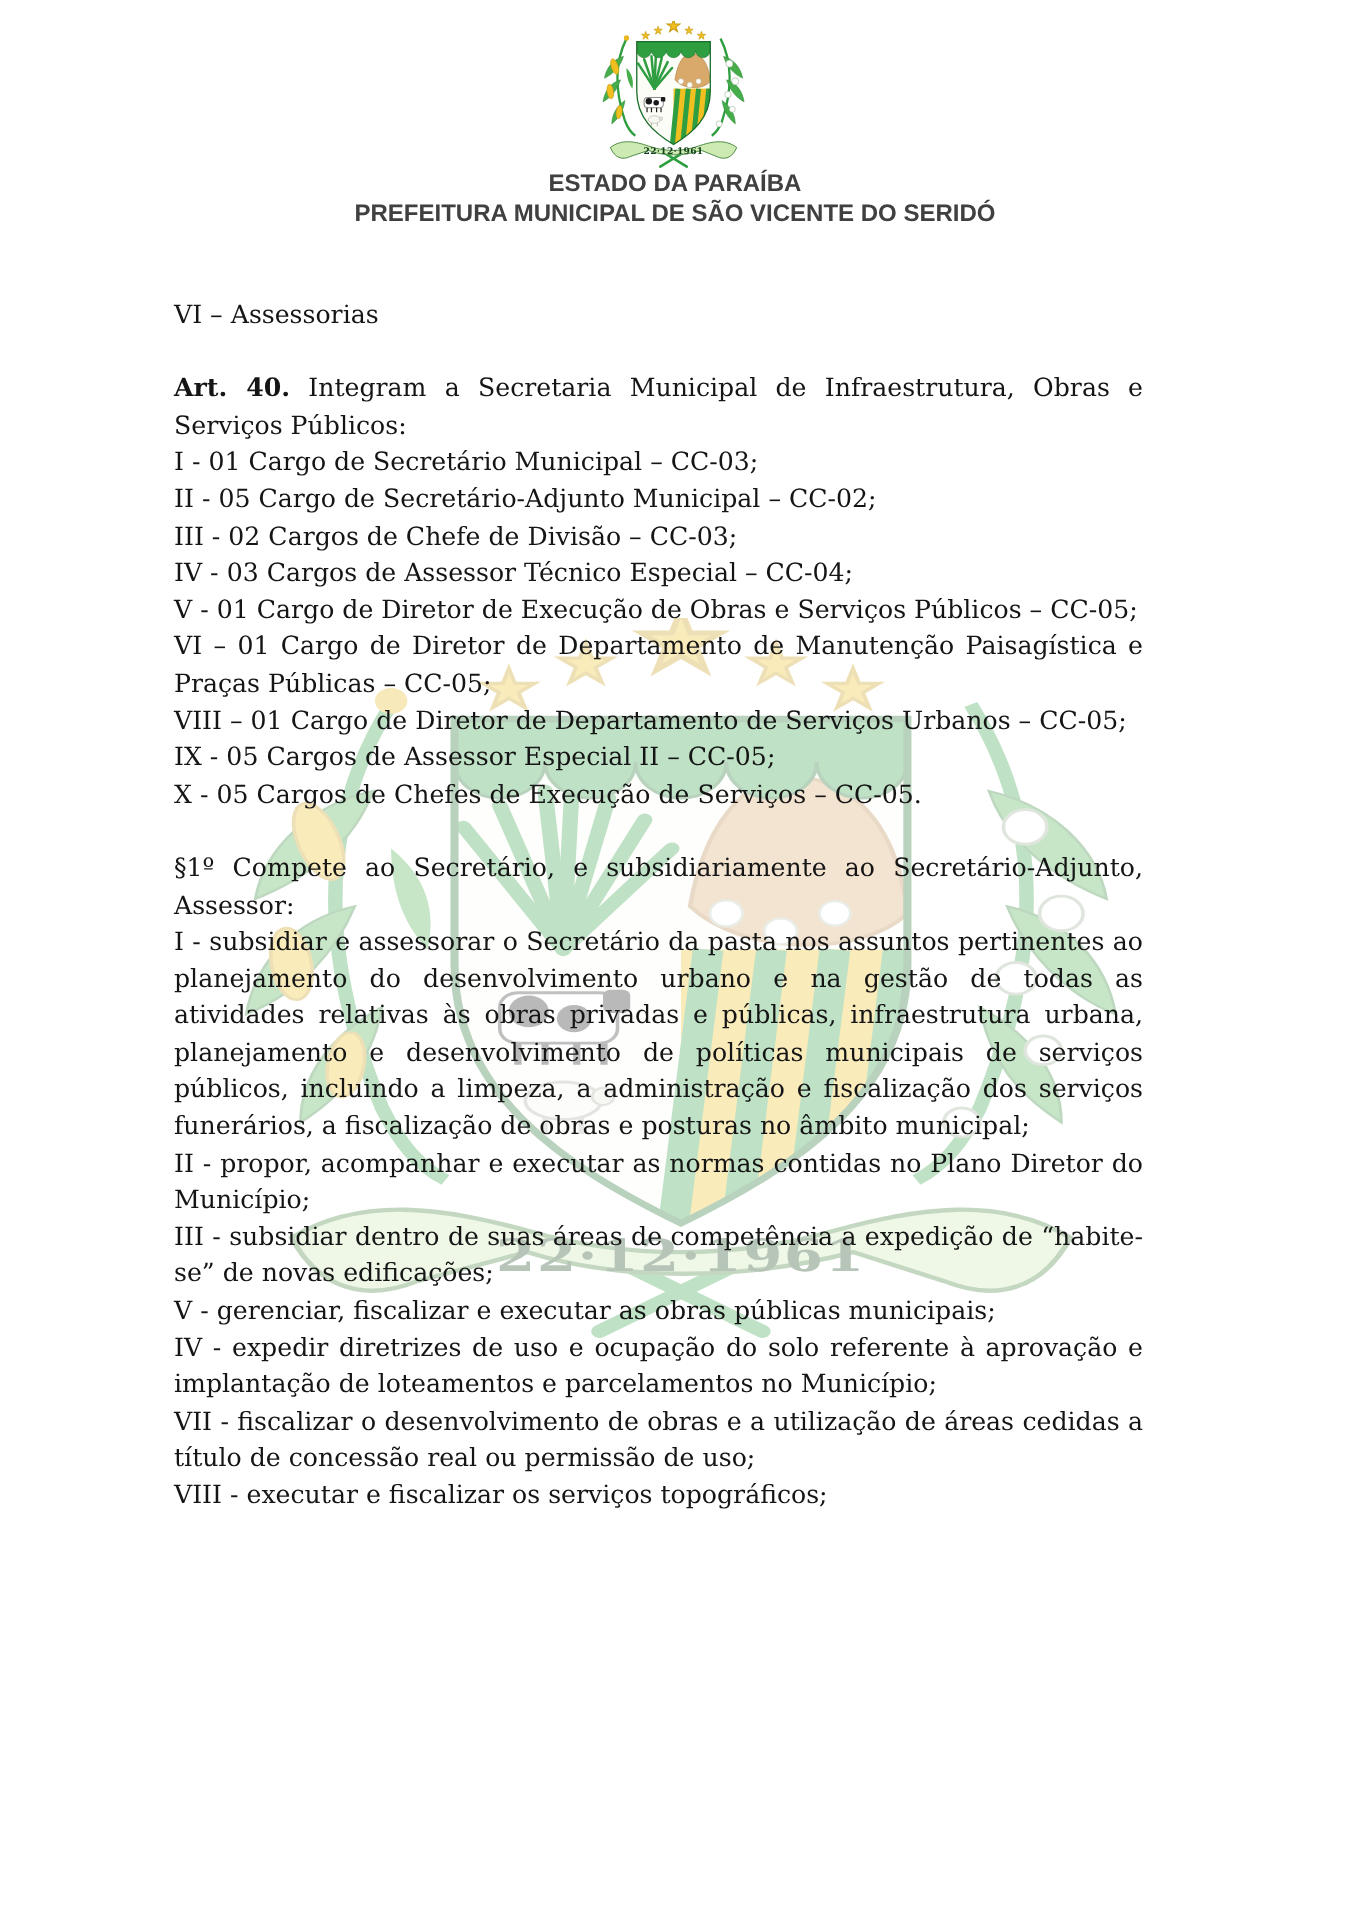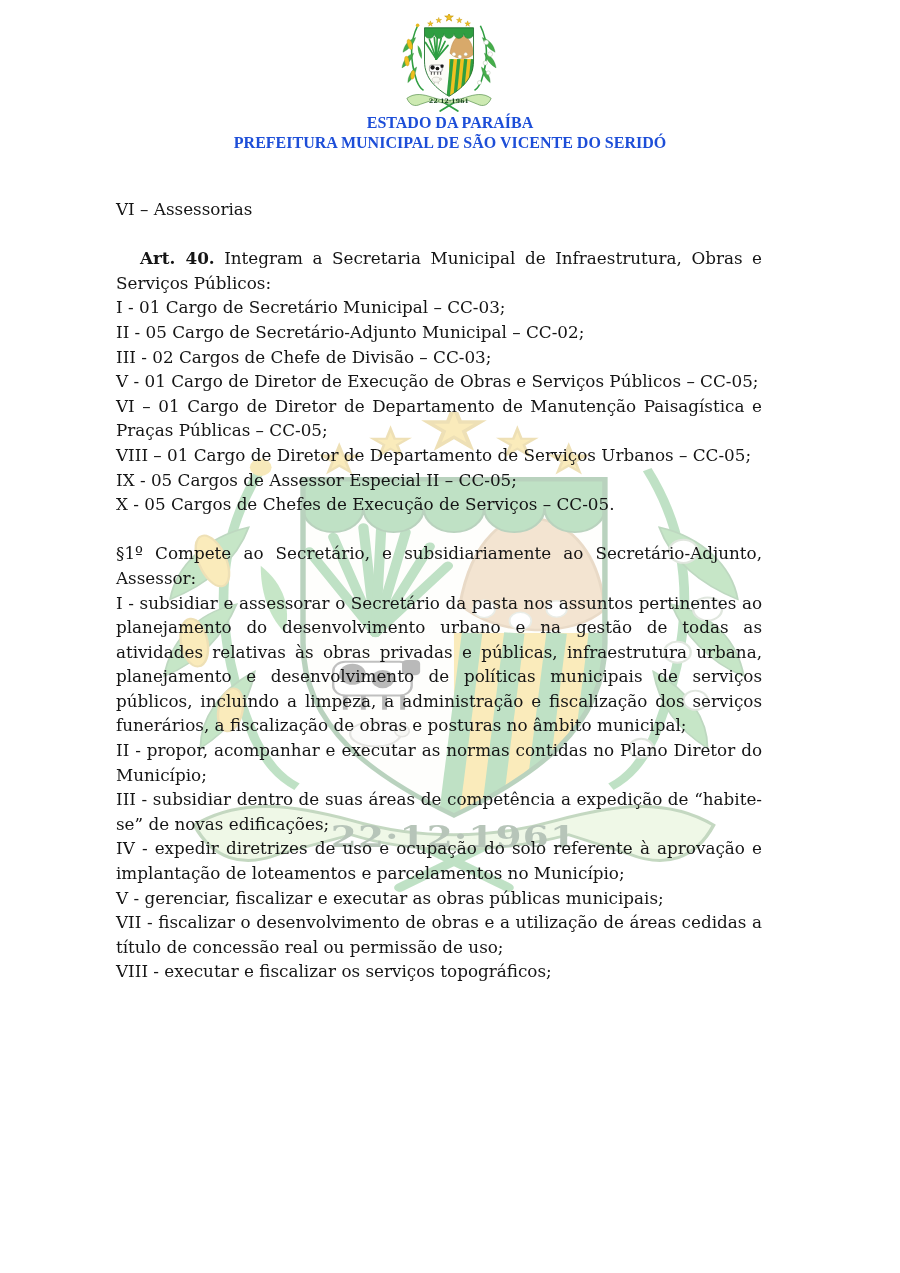--- a/index.html
+++ b/index.html
@@ -25,25 +25,25 @@
     position:absolute;
     left:50%; top:14px;
     transform:translateX(-50%);
     z-index:1;
   }
   .header-text {
     position:absolute;
     top:113px; left:0;
     width:100%;
     text-align:center;
-    font-family:Liberation Serif, serif;
+    font-family:Liberation Sans, sans-serif;
     font-weight:bold;
     font-size:16px;
     line-height:19.5px;
-    color:#1d4ed8;
+    color:#404040;
     z-index:1;
   }
   
   .content {
     position:absolute;
     left:116px; top:197px;
     width:646px;
     z-index:1;
   }
   .section-heading {
@@ -52,21 +52,21 @@
     margin:0 0 24.6px 0;
     font-weight:normal;
   }
   .para {
     margin:0;
     font-size:16.8px;
     line-height:24.6px;
     text-align:justify;
   }
   .para.gap { margin-top:24.6px; }
-  .para strong { font-weight:bold;margin-left:24px; }
+  .para strong { font-weight:bold; }
 </style>
 </head>
 <body>
 
 <svg width="0" height="0" style="position:absolute" aria-hidden="true">
   <defs>
     <path id="star" d="M0,-1 L0.2245,-0.309 L0.951,-0.309 L0.3633,0.118 L0.5878,0.809 L0,0.382 L-0.5878,0.809 L-0.3633,0.118 L-0.951,-0.309 L-0.2245,-0.309 Z"></path>
     <clipPath id="shield-clip">
       <path d="M34,18 H84 V52 C84,70 72,80 59,88 C46,80 34,70 34,52 Z"></path>
     </clipPath>
@@ -181,29 +181,30 @@
     <div>PREFEITURA MUNICIPAL DE SÃO VICENTE DO SERIDÓ</div>
   </div>
 
   <div class="content">
     <p class="section-heading">VI – Assessorias</p>
     <div>
         <p class="para"><strong>Art. 40.</strong> Integram a Secretaria Municipal de Infraestrutura, Obras e Serviços Públicos:</p>
         <p class="para">I - 01 Cargo de Secretário Municipal – CC-03;</p>
         <p class="para">II - 05 Cargo de Secretário-Adjunto Municipal – CC-02;</p>
         <p class="para">III - 02 Cargos de Chefe de Divisão – CC-03;</p>
+        <p class="para">IV - 03 Cargos de Assessor Técnico Especial – CC-04;</p>
         <p class="para">V - 01 Cargo de Diretor de Execução de Obras e Serviços Públicos – CC-05;</p>
         <p class="para">VI – 01 Cargo de Diretor de Departamento de Manutenção Paisagística e Praças Públicas – CC-05;</p>
         <p class="para">VIII – 01 Cargo de Diretor de Departamento de Serviços Urbanos – CC-05;</p>
         <p class="para">IX - 05 Cargos de Assessor Especial II – CC-05;</p>
         <p class="para">X - 05 Cargos de Chefes de Execução de Serviços – CC-05.</p>
         <p class="para gap">§1º Compete ao Secretário, e subsidiariamente ao Secretário-Adjunto, Assessor:</p>
         <p class="para">I - subsidiar e assessorar o Secretário da pasta nos assuntos pertinentes ao planejamento do desenvolvimento urbano e na gestão de todas as atividades relativas às obras privadas e públicas, infraestrutura urbana, planejamento e desenvolvimento de políticas municipais de serviços públicos, incluindo a limpeza, a administração e fiscalização dos serviços funerários, a fiscalização de obras e posturas no âmbito municipal;</p>
         <p class="para">II - propor, acompanhar e executar as normas contidas no Plano Diretor do Município;</p>
         <p class="para">III - subsidiar dentro de suas áreas de competência a expedição de “habite-se” de novas edificações;</p>
+        <p class="para">V - gerenciar, fiscalizar e executar as obras públicas municipais;</p>
         <p class="para">IV - expedir diretrizes de uso e ocupação do solo referente à aprovação e implantação de loteamentos e parcelamentos no Município;</p>
-        <p class="para">V - gerenciar, fiscalizar e executar as obras públicas municipais;</p>
         <p class="para">VII - fiscalizar o desenvolvimento de obras e a utilização de áreas cedidas a título de concessão real ou permissão de uso;</p>
         <p class="para">VIII - executar e fiscalizar os serviços topográficos;</p>
       </div>
   </div>
 
 </div>
 
 </body></html>

